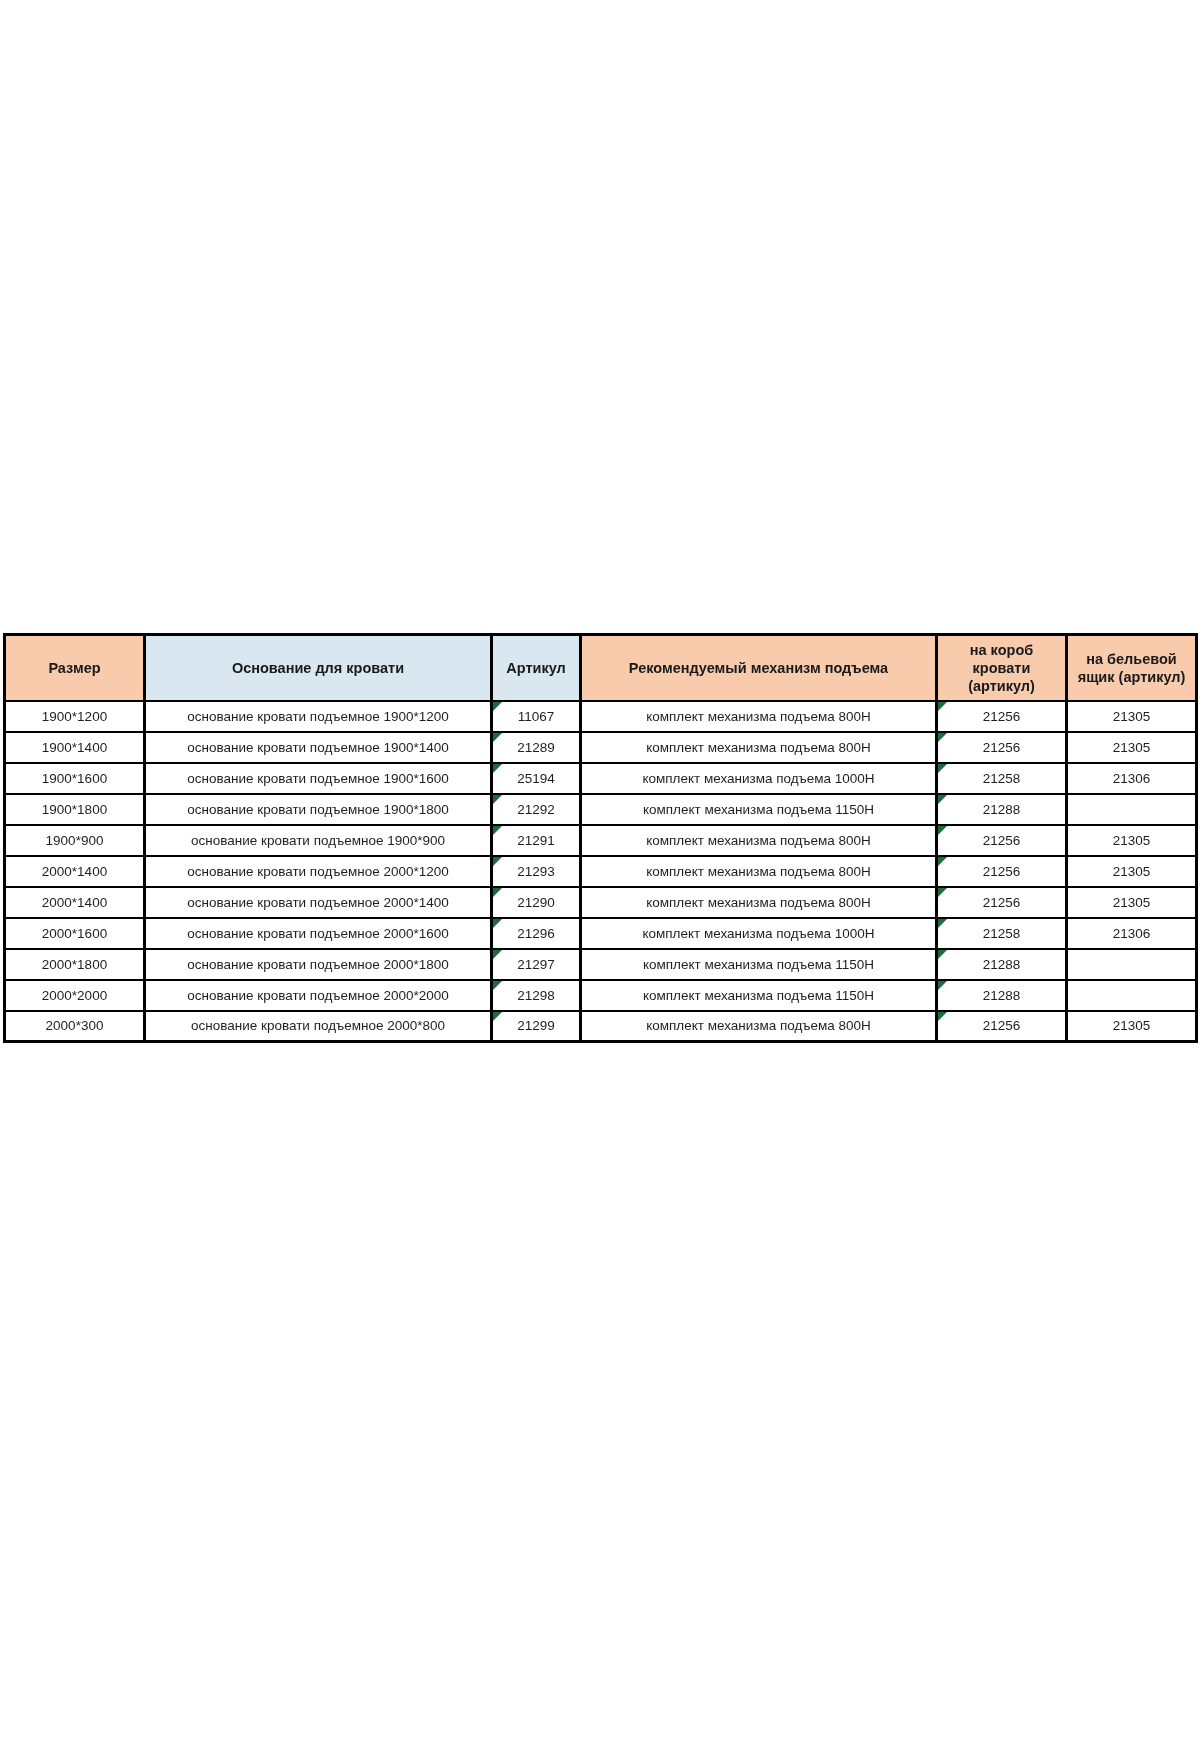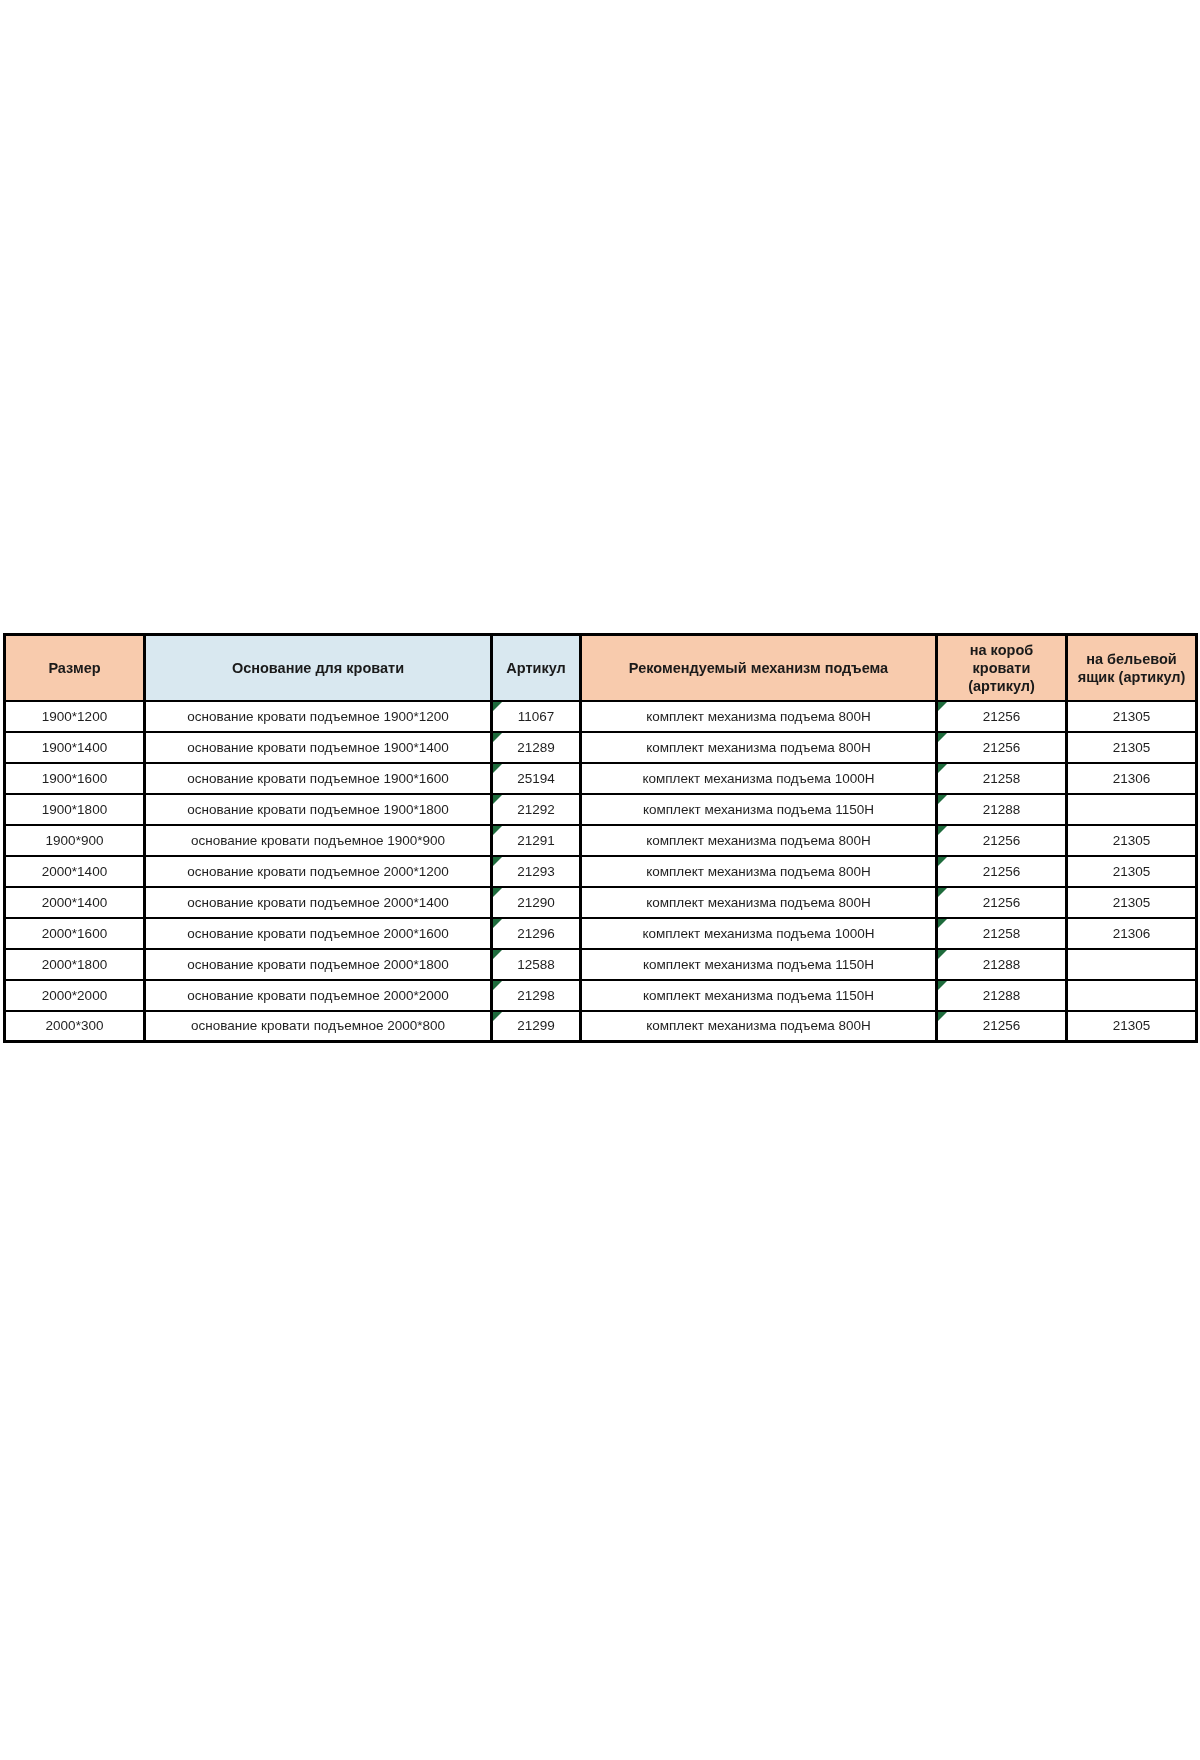--- a/index.html
+++ b/index.html
@@ -145,21 +145,21 @@
           <td><span class="cell-text">2000*1600</span></td>
           <td><span class="cell-text">основание кровати подъемное 2000*1600</span></td>
           <td><span class="flag"></span><span class="cell-text">21296</span></td>
           <td><span class="cell-text">комплект механизма подъема 1000Н</span></td>
           <td><span class="flag"></span><span class="cell-text">21258</span></td>
           <td><span class="cell-text">21306</span></td>
         </tr>
         <tr>
           <td><span class="cell-text">2000*1800</span></td>
           <td><span class="cell-text">основание кровати подъемное 2000*1800</span></td>
-          <td><span class="flag"></span><span class="cell-text">12588</span></td>
+          <td><span class="flag"></span><span class="cell-text">21297</span></td>
           <td><span class="cell-text">комплект механизма подъема 1150Н</span></td>
           <td><span class="flag"></span><span class="cell-text">21288</span></td>
           <td><span class="cell-text"></span></td>
         </tr>
         <tr>
           <td><span class="cell-text">2000*2000</span></td>
           <td><span class="cell-text">основание кровати подъемное 2000*2000</span></td>
           <td><span class="flag"></span><span class="cell-text">21298</span></td>
           <td><span class="cell-text">комплект механизма подъема 1150Н</span></td>
           <td><span class="flag"></span><span class="cell-text">21288</span></td>

